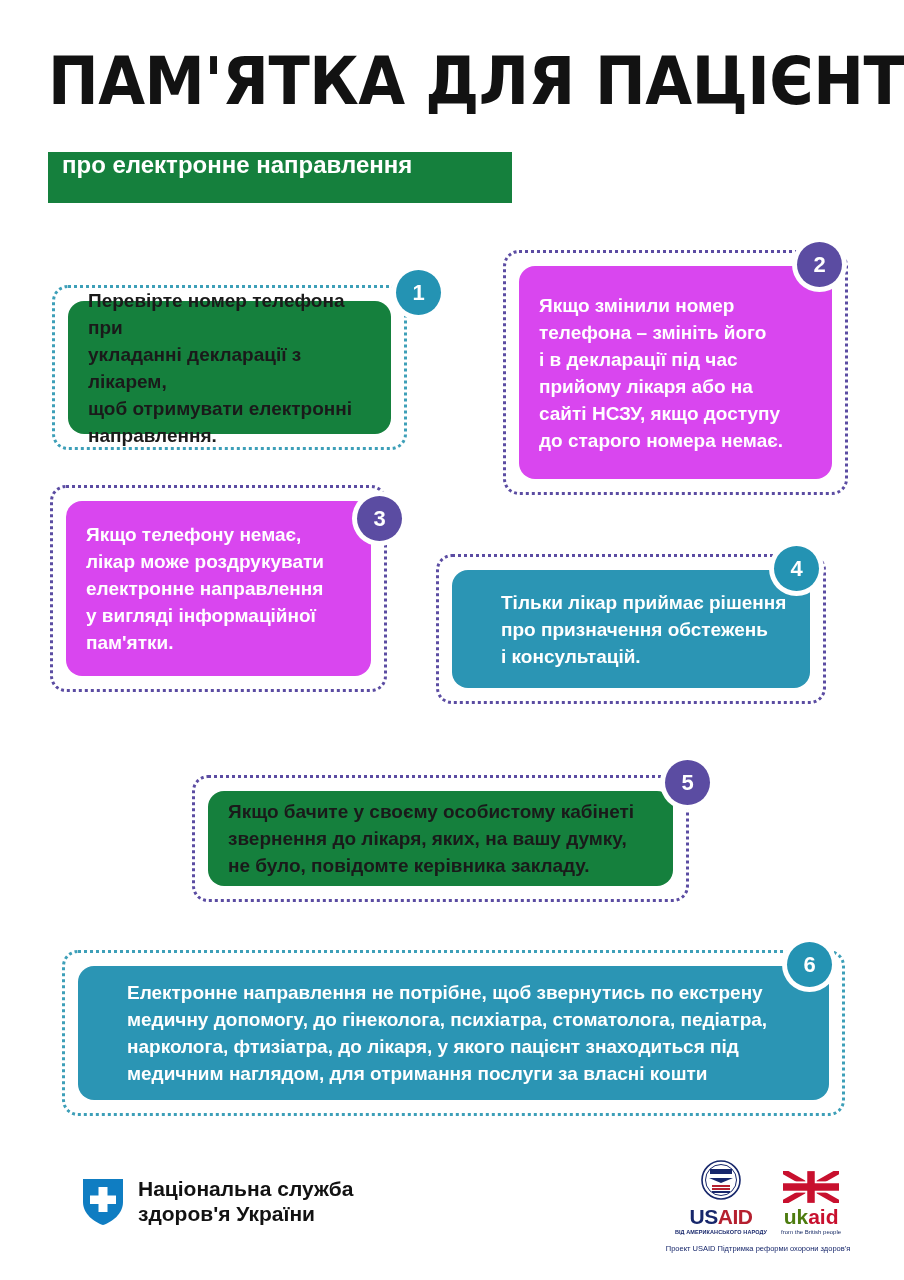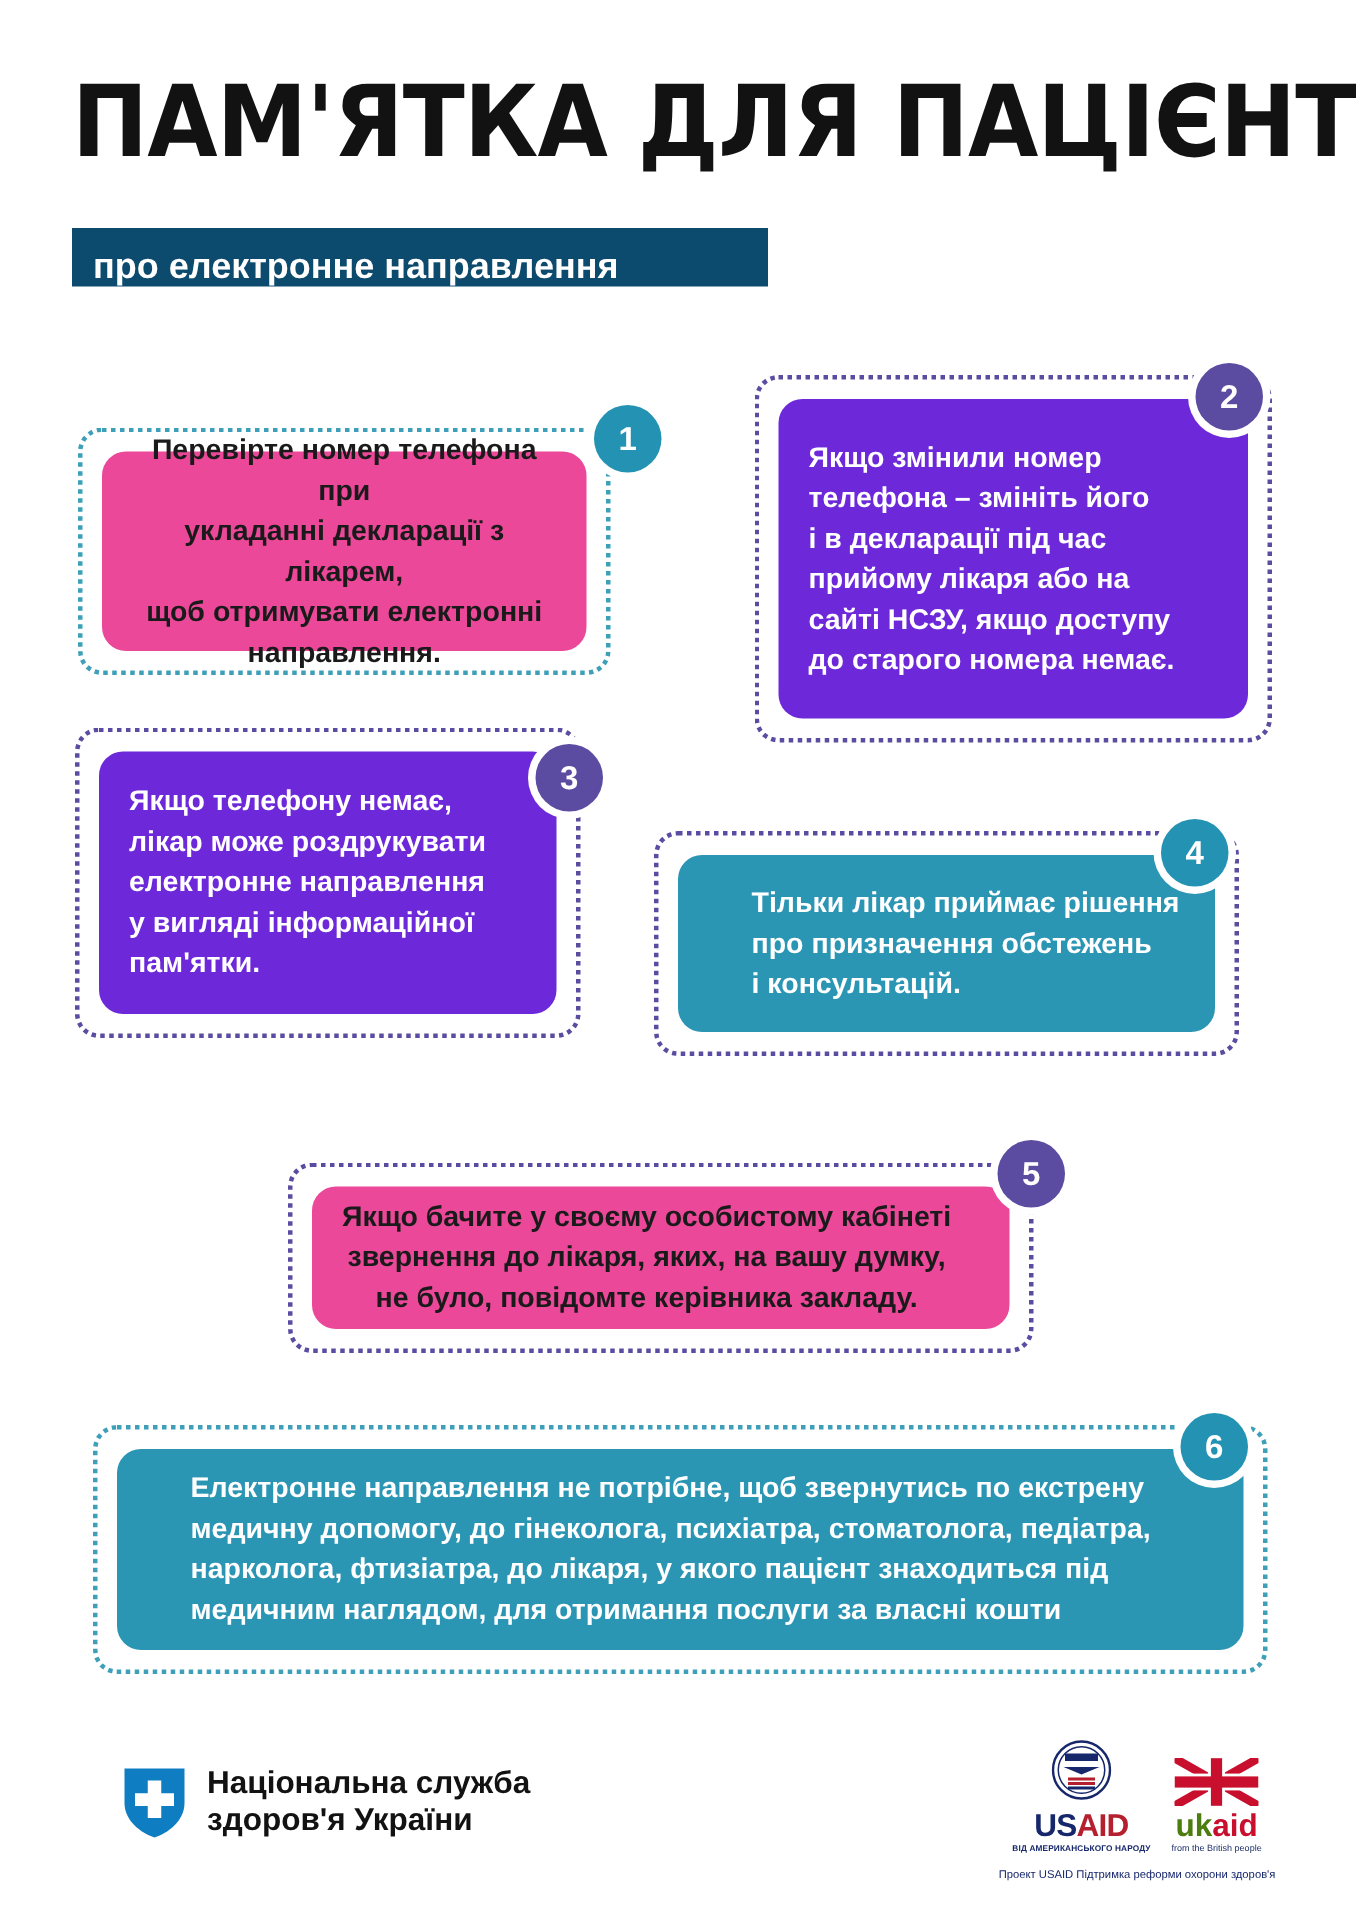--- a/index.html
+++ b/index.html
@@ -35,24 +35,24 @@
     color: #121212;
     transform: scaleX(1.02);
     transform-origin: left center;
     white-space: nowrap;
   }
   #subtitle-bar {
     position: absolute;
     left: 48px;
     top: 152px;
     width: 464px;
-    height: 39px;
-    background: #0c4a6e;
+    height: 51px;
+    background: #15803d;
     display: flex;
-    align-items: flex-end;
+    align-items: flex-start;
   }
   #subtitle-text {
     color: #ffffff;
     font-weight: 700;
     font-size: 24px;
     line-height: 26px;
     padding-left: 14px;
     font-family: "Liberation Sans Narrow", "Liberation Sans", sans-serif;
     white-space: nowrap;
   }
@@ -74,22 +74,22 @@
     left: 13px;
     top: 13px;
     right: 13px;
     bottom: 13px;
     border-radius: 16px;
     box-sizing: border-box;
     display: flex;
     align-items: center;
   }
   .card-inner.fill-teal { background: #2b95b4; padding-left: 29px; }
-  .card-inner.fill-purple { background: #6d28d9; }
-  .card-inner.fill-white { background: #ec4899; text-align: center; }
+  .card-inner.fill-purple { background: #d946ef; }
+  .card-inner.fill-white { background: #15803d; }
 
   .card-text {
     font-weight: 700;
     font-size: 19px;
     line-height: 27px;
     font-family: "Liberation Sans Narrow", "Liberation Sans", sans-serif;
     padding: 0 20px;
     white-space: pre-line;
   }
   .card-text.on-dark { color: #ffffff; }

